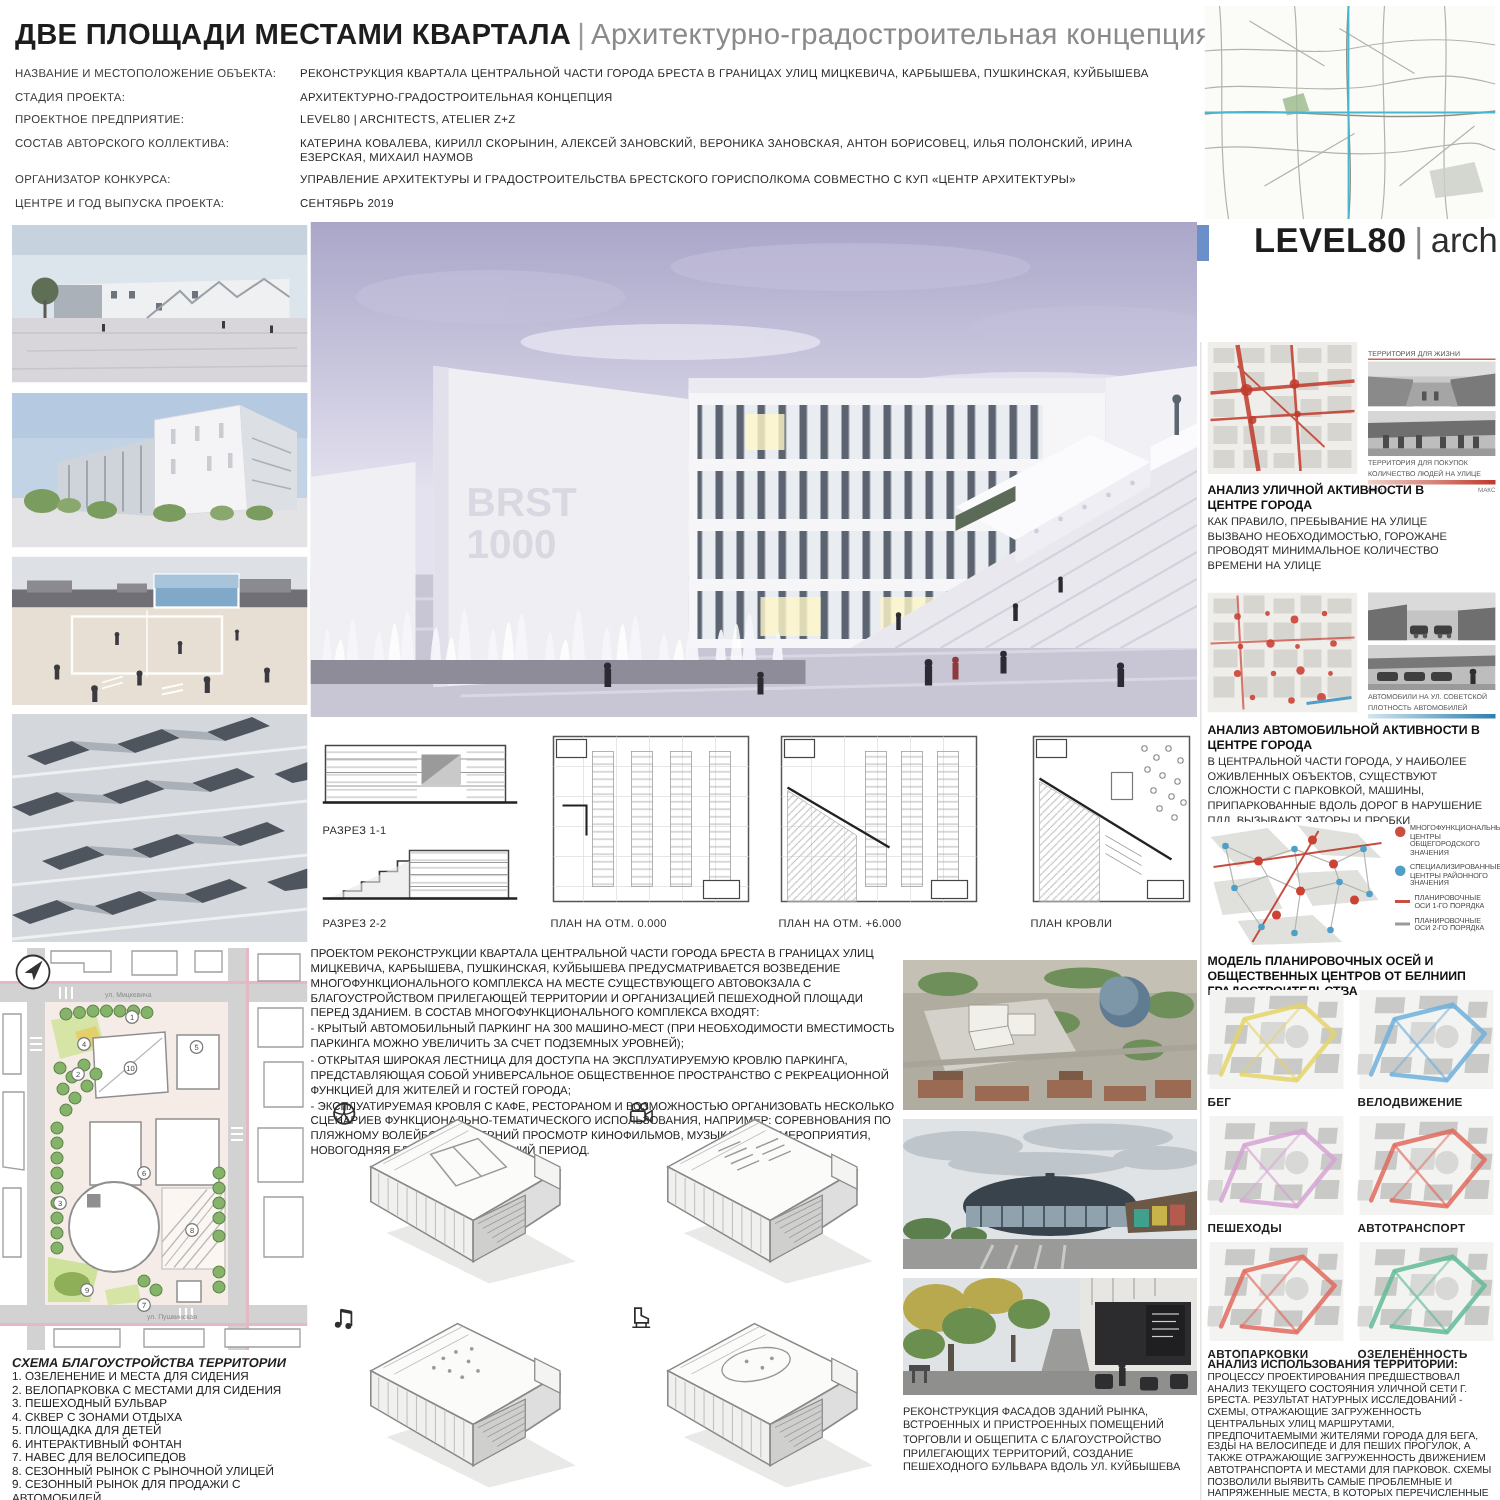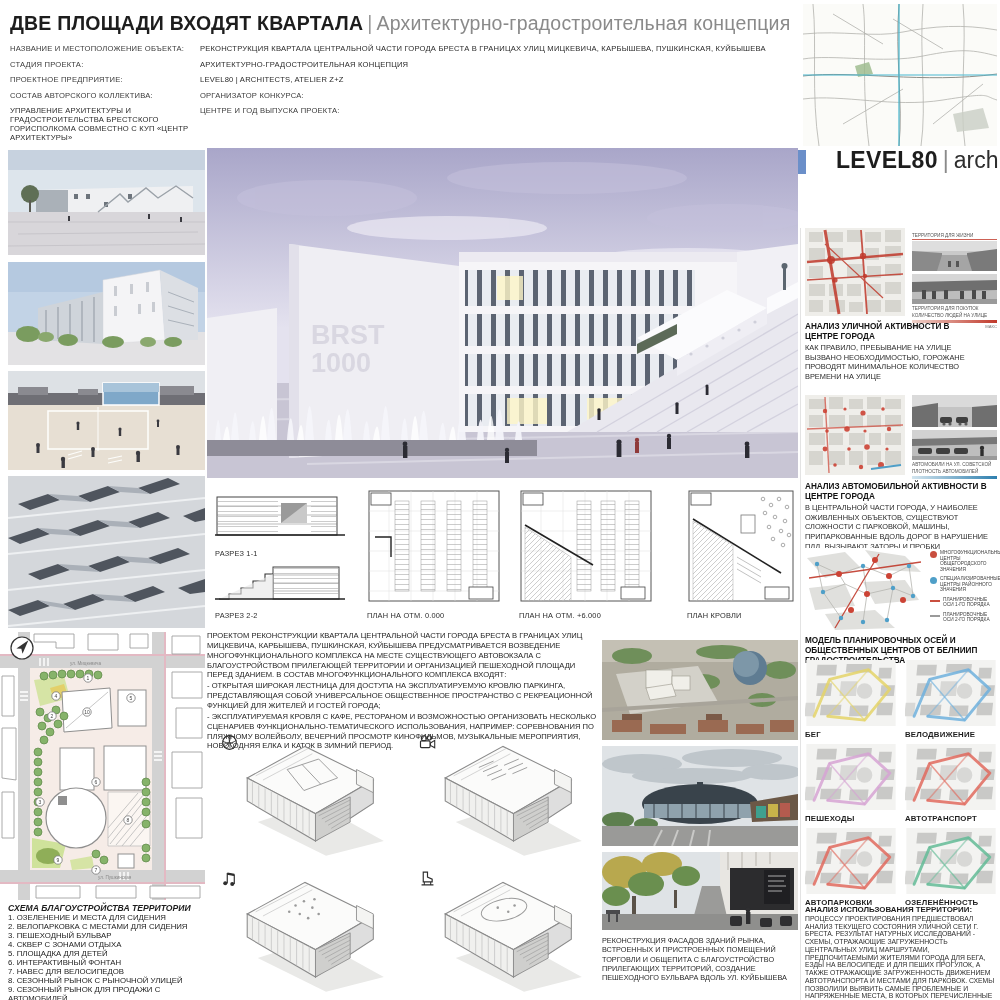--- a/index.html
+++ b/index.html
@@ -98,31 +98,32 @@
         <polygon points="85,72 118,56 118,80 85,98" fill="#cfcfcd" stroke="#8a8a8a" stroke-width=".8"></polygon>
         <path d="M88,74 L118,59 M91,77 L118,63 M94,80 L118,67 M97,83 L118,71 M100,86 L118,75" stroke="#9a9a9a" stroke-width=".6"></path>
         <path d="M25,42 V62 M31,45 V66 M37,48 V69 M43,51 V73 M49,54 V76 M55,57 V80 M61,60 V83 M67,63 V87 M73,66 V90 M79,69 V93" stroke="#c2c2c2" stroke-width=".7"></path>
         <polygon points="124,30 140,38 140,52 124,44" fill="#f4f4f2" stroke="#8a8a8a" stroke-width=".8"></polygon>
         <path d="M28,36 L78,10 M35,40 L82,15" stroke="#bdbdbd" stroke-width=".6"></path>
       </g>
     </defs>
   </svg>
 
   <div class="abs h-title">
-    <span>ДВЕ ПЛОЩАДИ ВХОДЯТ КВАРТАЛА</span><span class="sep">|</span><span class="sub">Архитектурно-градостроительная концепция</span>
+    <span>ДВЕ ПЛОЩАДИ МЕСТАМИ КВАРТАЛА</span><span class="sep">|</span><span class="sub">Архитектурно-градостроительная концепция</span>
   </div>
 
   <div class="abs h-info">
     <div class="lab">НАЗВАНИЕ И МЕСТОПОЛОЖЕНИЕ ОБЪЕКТА:</div>
     <div>РЕКОНСТРУКЦИЯ КВАРТАЛА ЦЕНТРАЛЬНОЙ ЧАСТИ ГОРОДА БРЕСТА В ГРАНИЦАХ УЛИЦ МИЦКЕВИЧА, КАРБЫШЕВА, ПУШКИНСКАЯ, КУЙБЫШЕВА</div>
     <div class="lab">СТАДИЯ ПРОЕКТА:</div>
     <div>АРХИТЕКТУРНО-ГРАДОСТРОИТЕЛЬНАЯ КОНЦЕПЦИЯ</div>
     <div class="lab">ПРОЕКТНОЕ ПРЕДПРИЯТИЕ:</div>
     <div>LEVEL80 | ARCHITECTS, ATELIER Z+Z</div>
     <div class="lab">СОСТАВ АВТОРСКОГО КОЛЛЕКТИВА:</div>
+    <div>КАТЕРИНА КОВАЛЕВА, КИРИЛЛ СКОРЫНИН, АЛЕКСЕЙ ЗАНОВСКИЙ, ВЕРОНИКА ЗАНОВСКАЯ, АНТОН БОРИСОВЕЦ, ИЛЬЯ ПОЛОНСКИЙ, ИРИНА ЕЗЕРСКАЯ, МИХАИЛ НАУМОВ</div>
     <div class="lab">ОРГАНИЗАТОР КОНКУРСА:</div>
     <div>УПРАВЛЕНИЕ АРХИТЕКТУРЫ И ГРАДОСТРОИТЕЛЬСТВА БРЕСТСКОГО ГОРИСПОЛКОМА СОВМЕСТНО С КУП «ЦЕНТР АРХИТЕКТУРЫ»</div>
     <div class="lab">ЦЕНТРЕ И ГОД ВЫПУСКА ПРОЕКТА:</div>
     <div>СЕНТЯБРЬ 2019</div>
   </div>
 
   <svg class="abs" style="left:803px;top:4px" width="194" height="142" viewBox="0 0 194 142">
     <rect width="194" height="142" fill="#fbfbf8"></rect>
     <g stroke="#b3b3ad" stroke-width=".8" fill="none">
       <path d="M0,30 C40,26 70,34 100,28 S160,20 194,26"></path>
@@ -511,20 +512,21 @@
         </g>
       <rect x="56" y="28" width="14" height="18" fill="none" stroke="#777" stroke-width=".8"></rect>
       <rect x="80" y="100" width="24" height="12" fill="#fff" stroke="#444" stroke-width=".8"></rect>
       <rect x="6" y="6" width="20" height="12" fill="#fff" stroke="#444" stroke-width=".8"></rect>
     </svg>
     <div class="abs dlabel" style="left:480px;top:124px">ПЛАН КРОВЛИ</div>
   </div>
 
   <div class="abs desc" style="left:207px;top:631px;width:393px">
     <p>ПРОЕКТОМ РЕКОНСТРУКЦИИ КВАРТАЛА ЦЕНТРАЛЬНОЙ ЧАСТИ ГОРОДА БРЕСТА В ГРАНИЦАХ УЛИЦ МИЦКЕВИЧА, КАРБЫШЕВА, ПУШКИНСКАЯ, КУЙБЫШЕВА ПРЕДУСМАТРИВАЕТСЯ ВОЗВЕДЕНИЕ МНОГОФУНКЦИОНАЛЬНОГО КОМПЛЕКСА НА МЕСТЕ СУЩЕСТВУЮЩЕГО АВТОВОКЗАЛА С БЛАГОУСТРОЙСТВОМ ПРИЛЕГАЮЩЕЙ ТЕРРИТОРИИ И ОРГАНИЗАЦИЕЙ ПЕШЕХОДНОЙ ПЛОЩАДИ ПЕРЕД ЗДАНИЕМ. В СОСТАВ МНОГОФУНКЦИОНАЛЬНОГО КОМПЛЕКСА ВХОДЯТ:</p>
+    <p>- КРЫТЫЙ АВТОМОБИЛЬНЫЙ ПАРКИНГ НА 300 МАШИНО-МЕСТ (ПРИ НЕОБХОДИМОСТИ ВМЕСТИМОСТЬ ПАРКИНГА МОЖНО УВЕЛИЧИТЬ ЗА СЧЕТ ПОДЗЕМНЫХ УРОВНЕЙ);</p>
     <p>- ОТКРЫТАЯ ШИРОКАЯ ЛЕСТНИЦА ДЛЯ ДОСТУПА НА ЭКСПЛУАТИРУЕМУЮ КРОВЛЮ ПАРКИНГА, ПРЕДСТАВЛЯЮЩАЯ СОБОЙ УНИВЕРСАЛЬНОЕ ОБЩЕСТВЕННОЕ ПРОСТРАНСТВО С РЕКРЕАЦИОННОЙ ФУНКЦИЕЙ ДЛЯ ЖИТЕЛЕЙ И ГОСТЕЙ ГОРОДА;</p>
     <p>- ЭКСПЛУАТИРУЕМАЯ КРОВЛЯ С КАФЕ, РЕСТОРАНОМ И ВОЗМОЖНОСТЬЮ ОРГАНИЗОВАТЬ НЕСКОЛЬКО СЦЕНАРИЕВ ФУНКЦИОНАЛЬНО-ТЕМАТИЧЕСКОГО ИСПОЛЬЗОВАНИЯ, НАПРИМЕР: СОРЕВНОВАНИЯ ПО ПЛЯЖНОМУ ВОЛЕЙБОЛУ, ВЕЧЕРНИЙ ПРОСМОТР КИНОФИЛЬМОВ, МУЗЫКАЛЬНЫЕ МЕРОПРИЯТИЯ, НОВОГОДНЯЯ ЕЛКА И КАТОК В ЗИМНИЙ ПЕРИОД.</p>
   </div>
 
   <svg class="abs" style="left:0px;top:632px" width="205" height="268" viewBox="0 0 205 268">
     <rect width="205" height="268" fill="#ffffff"></rect>
 
     <rect x="0" y="24" width="205" height="12" fill="#d2d2d2"></rect>
     <rect x="0" y="238" width="205" height="12" fill="#d2d2d2"></rect>
     <rect x="18" y="0" width="12" height="268" fill="#d2d2d2"></rect>

